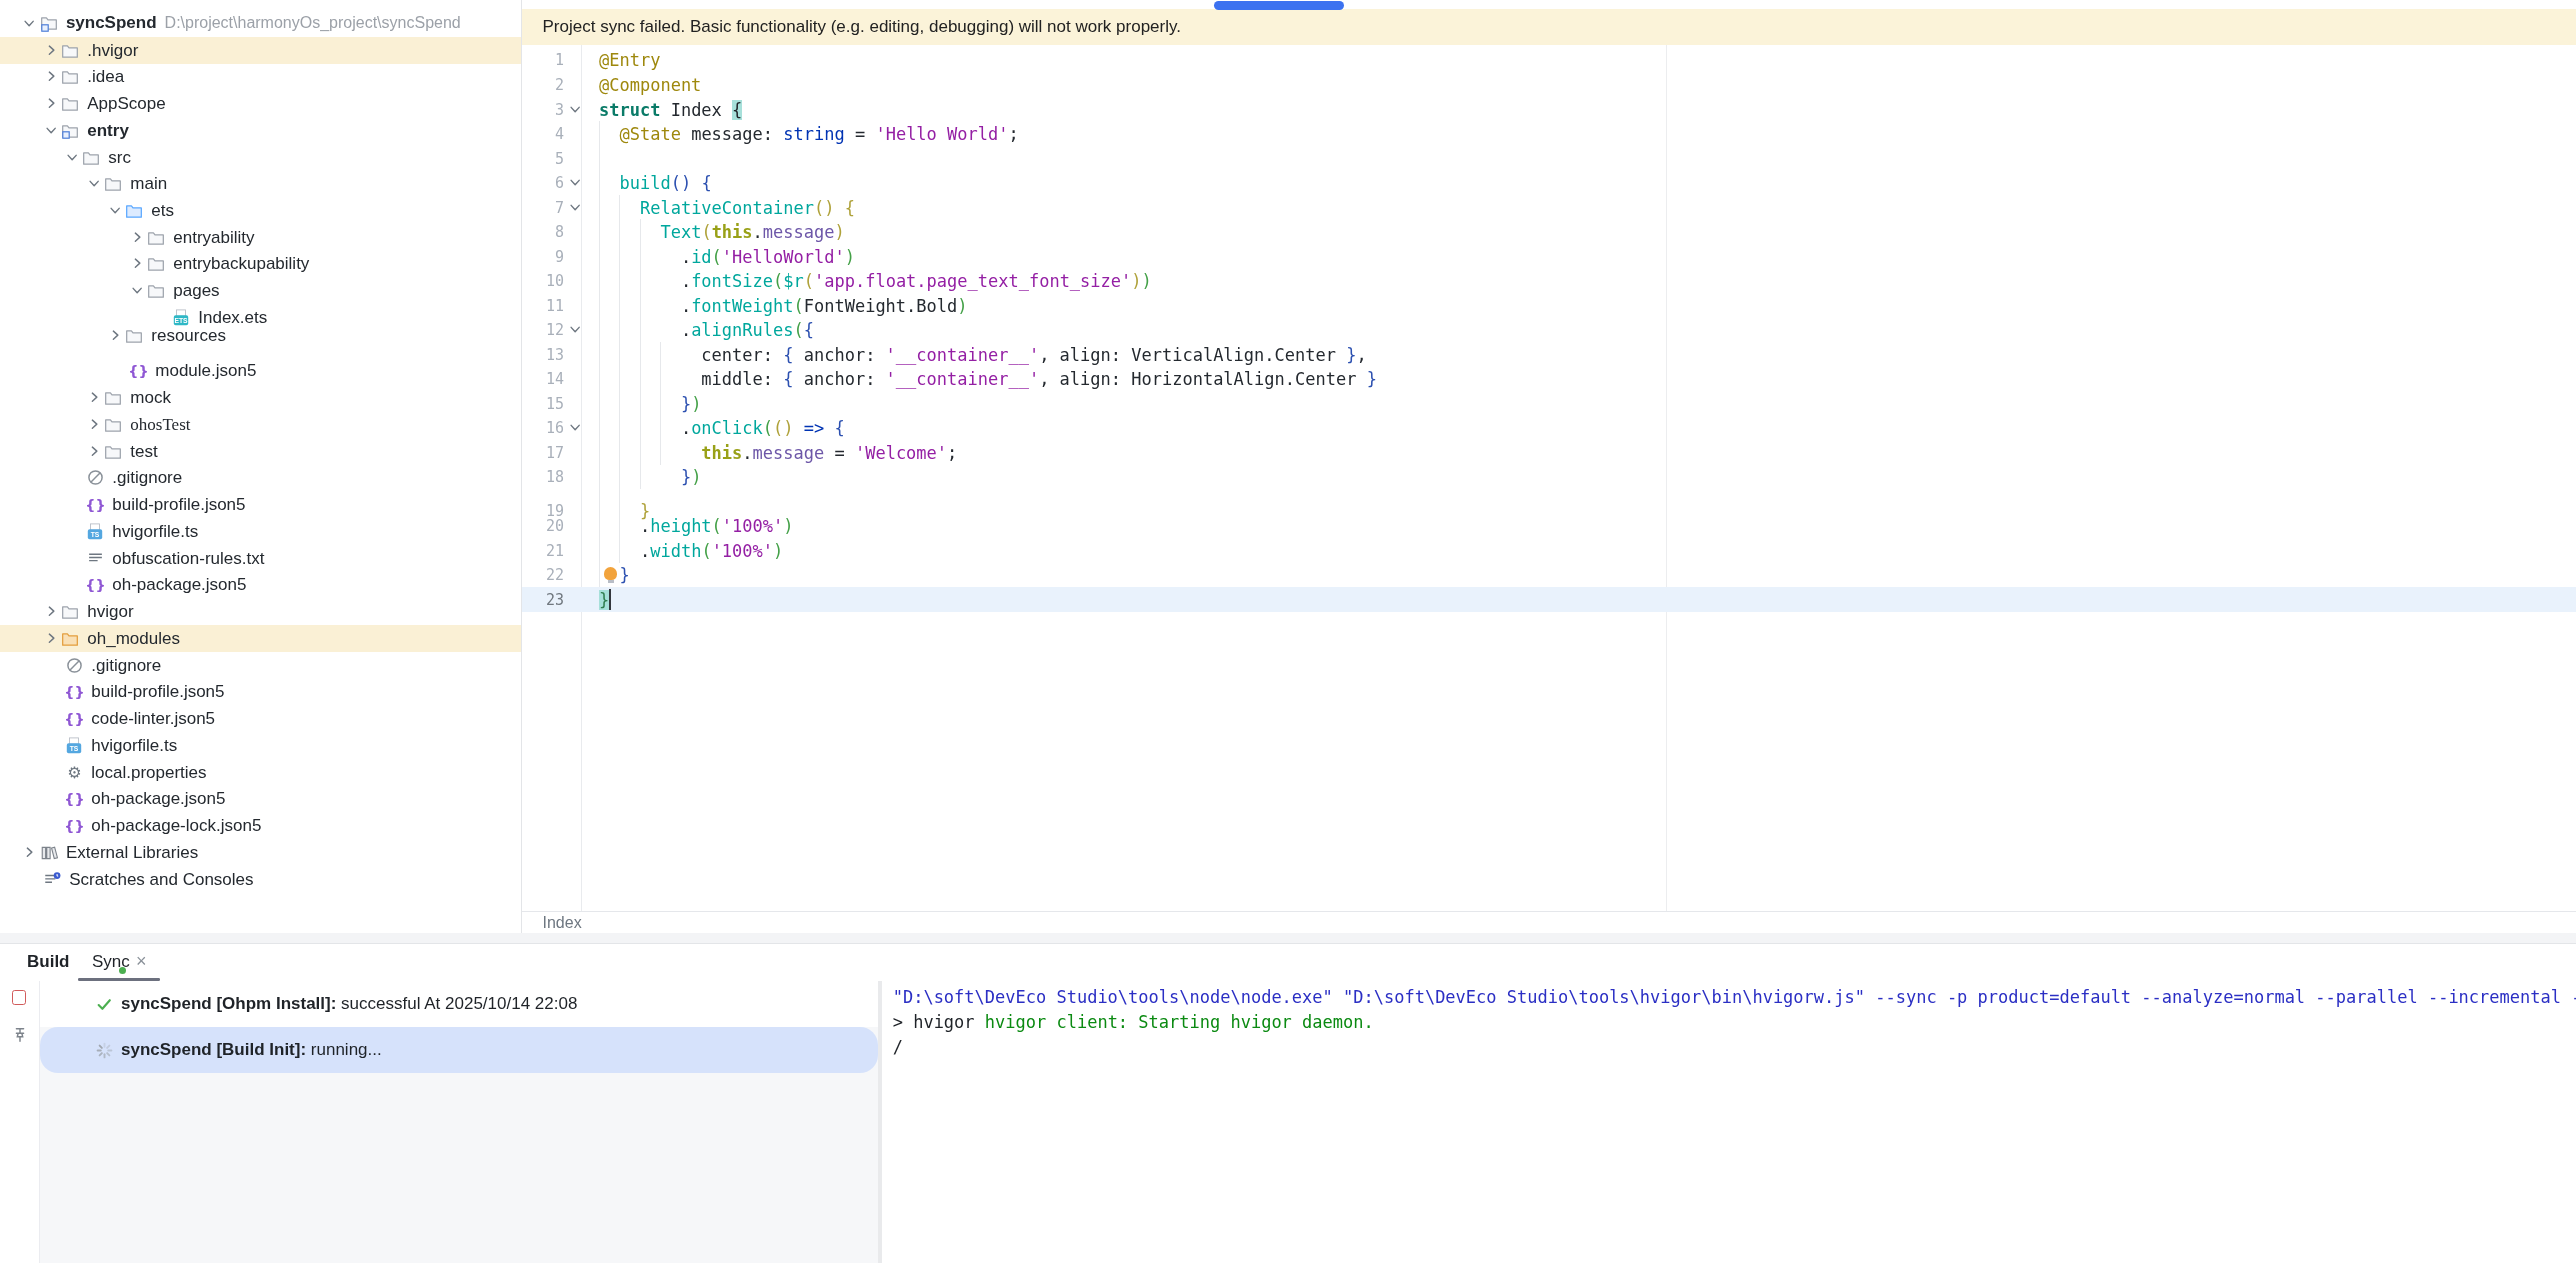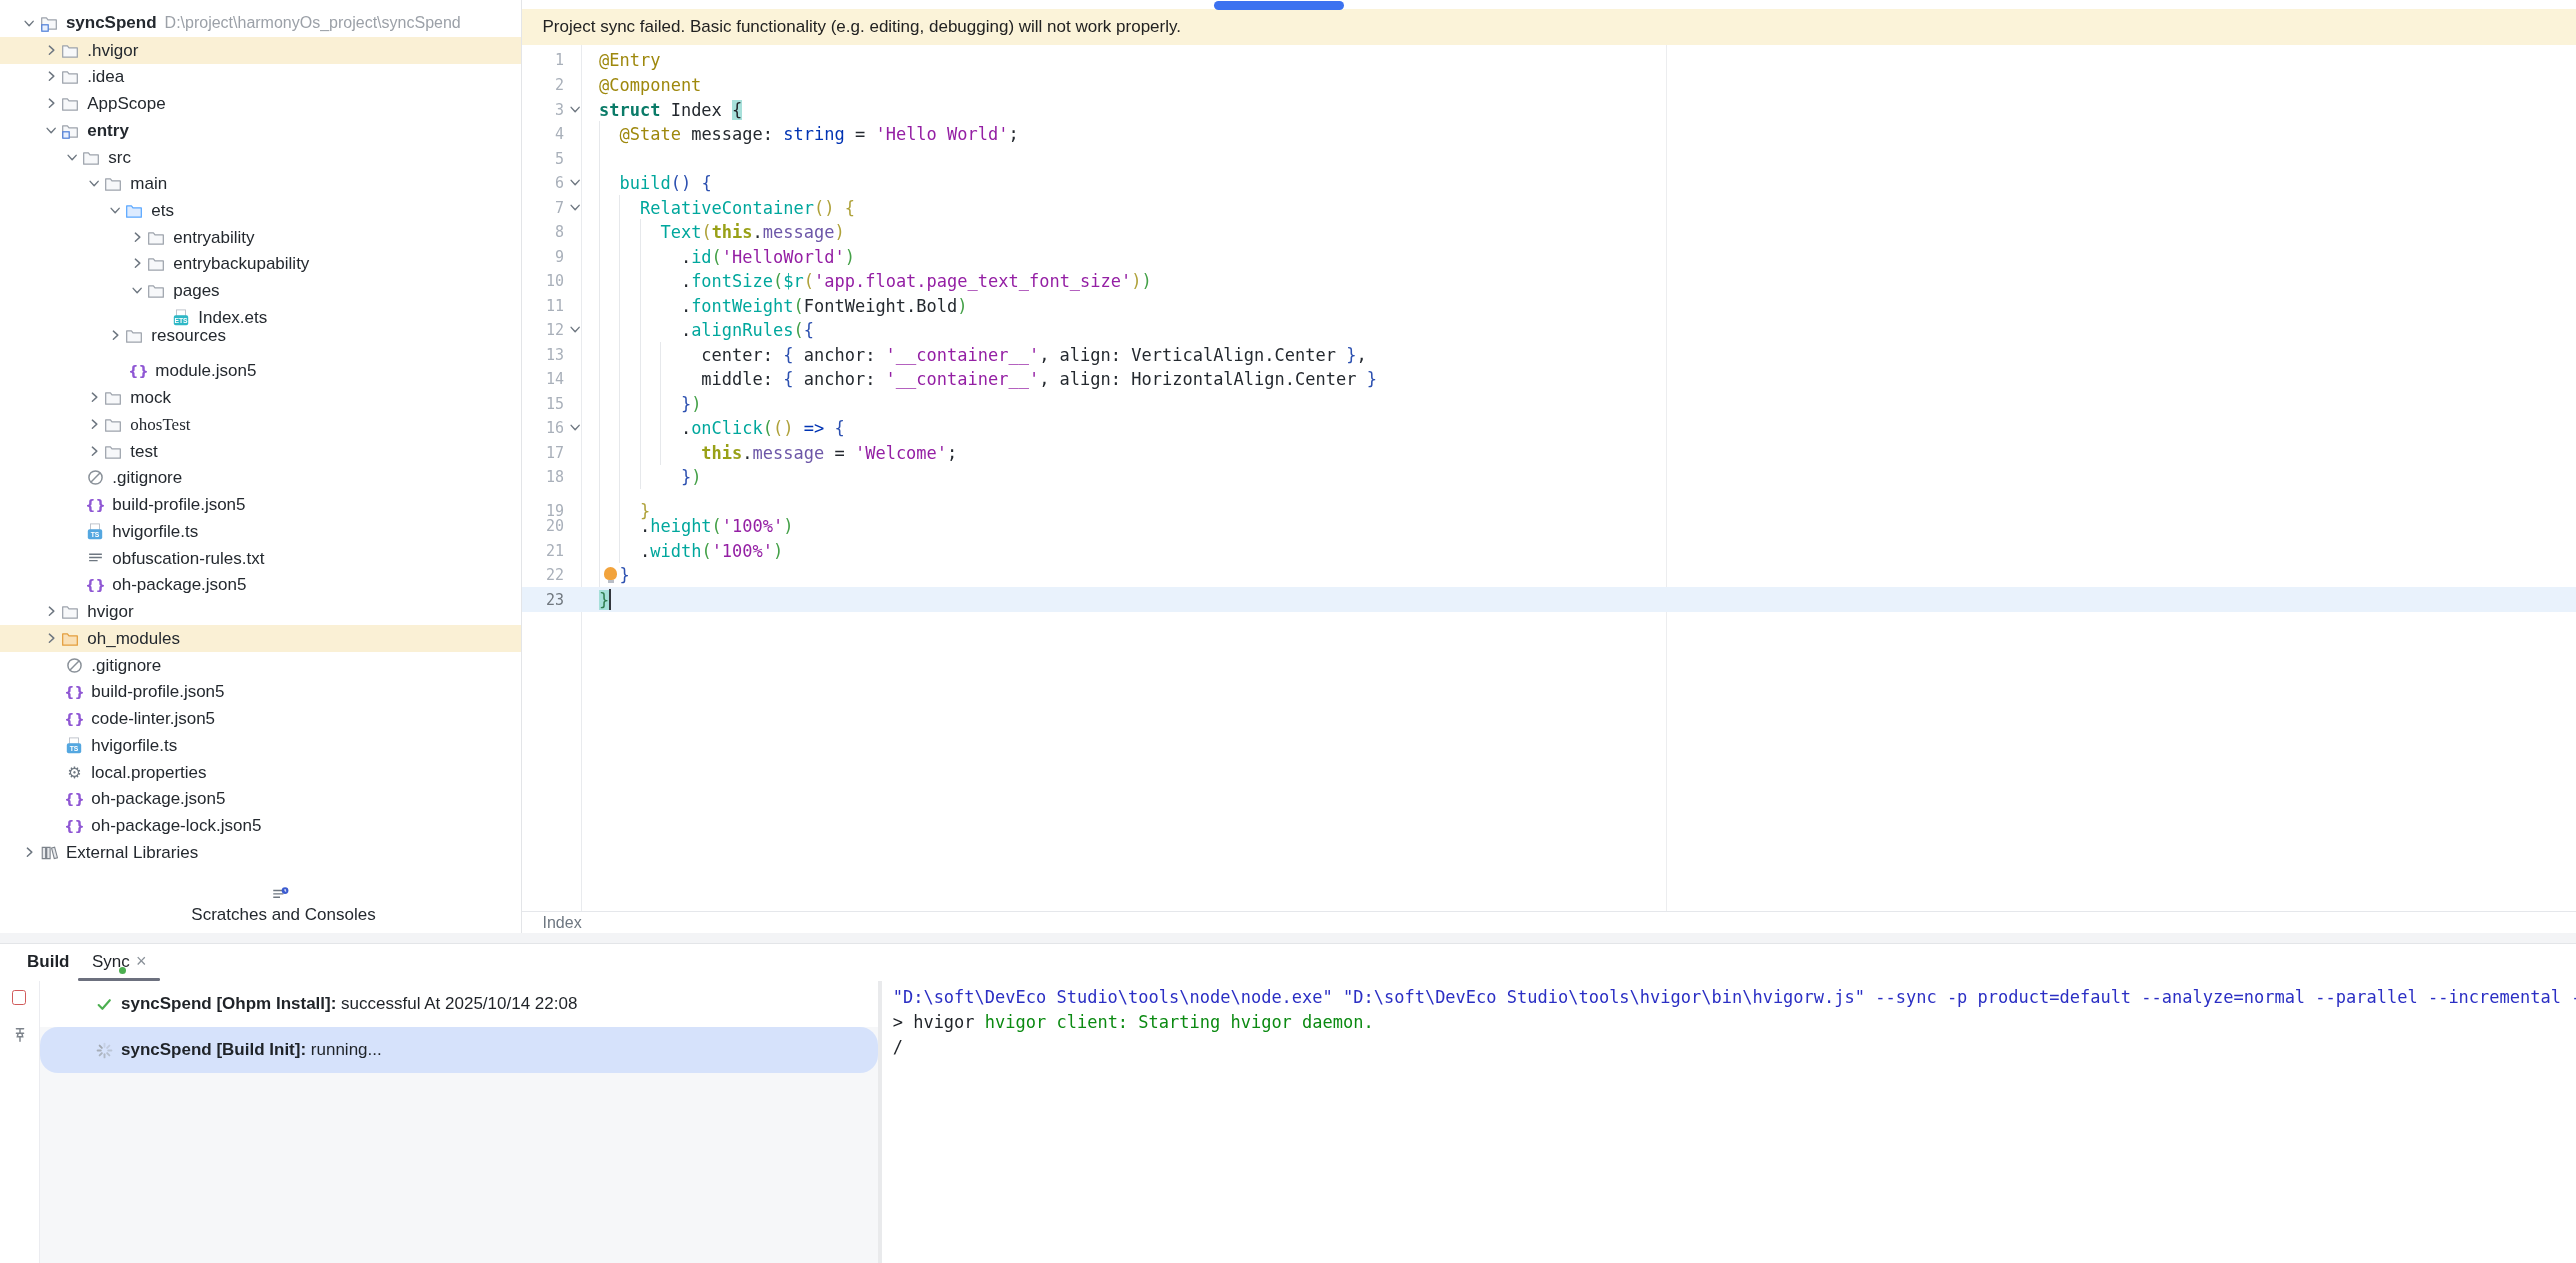--- a/index.html
+++ b/index.html
@@ -433,21 +433,21 @@
           </svg>
         </span>
         <span class="t-icon">
           <svg width="18" height="18" viewBox="0 0 16 16">
             <path d="M2 3h3v10H2zM6 3h3v10H6z" fill="#E7E9EC" stroke="#7D838B" stroke-width="1"></path>
             <path d="M10.3 3.6l2.7-.8 2.5 9.4-2.8.8z" fill="#E7E9EC" stroke="#7D838B" stroke-width="1"></path>
           </svg>
         </span>
         <span class="t-label">External Libraries</span>
       </div>
-      <div class="t-row" style="top: 866px; padding-left: 23px; flex-direction: column;">
+      <div class="t-row" style="top: 866px; padding-left: 23px;">
         <span class="t-chevron"></span>
         <span class="t-icon">
           <svg width="18" height="18" viewBox="0 0 16 16">
             <path d="M2 4h9M2 7h9M2 10h6" stroke="#6E7781" stroke-width="1.3"></path>
             <circle cx="12.5" cy="4" r="3" fill="#3B5BD0"></circle>
             <path d="M12.5 2.6v1.5l1 .7" stroke="#fff" stroke-width=".9" fill="none"></path>
           </svg>
         </span>
         <span class="t-label">Scratches and Consoles</span>
       </div>

